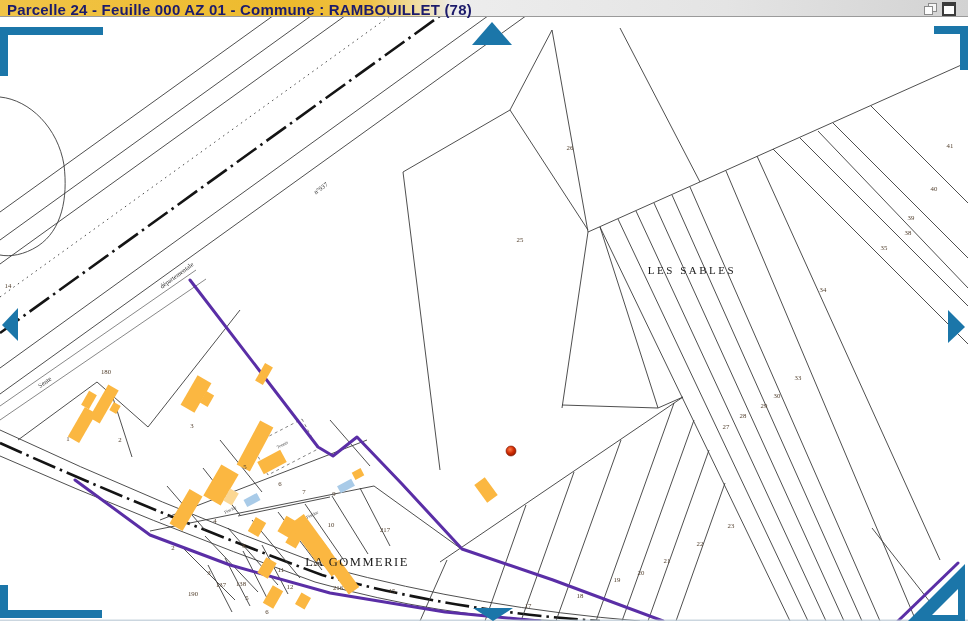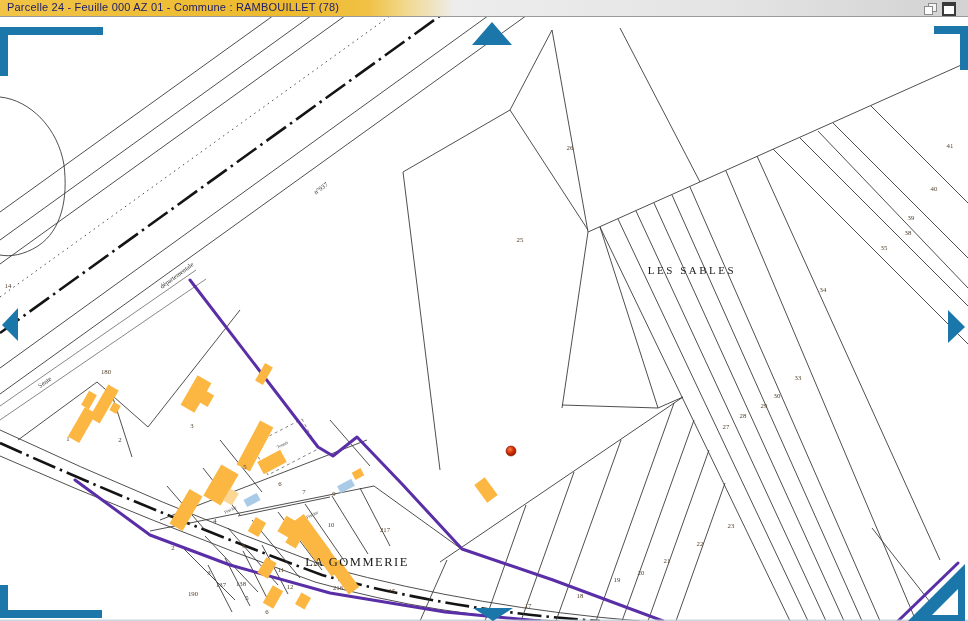--- a/index.html
+++ b/index.html
@@ -2,21 +2,21 @@
 <html><head>
 <meta charset="utf-8">
 <style>
   html,body{margin:0;padding:0;}
   body{width:968px;height:621px;position:relative;background:#ffffff;overflow:hidden;
        font-family:"Liberation Sans",sans-serif;}
   
   #titlebar{position:absolute;left:0;top:0;width:968px;height:17px;z-index:10;
     background:linear-gradient(to right,#f1c447 0%,#edba2c 30%,#f0c145 38%,#f1d98f 42%,#ededed 47%,#e4e4e4 75%,#d2d2d2 100%);
     border-bottom:1px solid #9a9a9a;box-sizing:border-box;}
-  #titlebar .title{position:absolute;left:7px;top:1px;font-size:11px;font-weight:normal;
+  #titlebar .title{position:absolute;left:7px;top:1px;font-size:15px;font-weight:bold;
     color:#1c1b6b;letter-spacing:0.2px;white-space:nowrap;}
   #winicons{position:absolute;right:12px;top:2px;height:13px;display:flex;gap:5px;align-items:center;}
   .ic-restore{position:relative;width:13px;height:12px;}
   .ic-restore .sq-back{position:absolute;left:4px;top:0;width:7px;height:7px;border:1px solid #8a8a8a;background:#f4f4f4;}
   .ic-restore .sq-front{position:absolute;left:0;top:3px;width:7px;height:7px;border:1px solid #8a8a8a;background:#fdfdfd;}
   .ic-max{width:10px;height:8px;border:2px solid #3a3a3a;border-top:4px solid #3a3a3a;background:#fdfdfd;}
   
   #map{position:absolute;left:0;top:0;}
   .t{stroke:#3b3b3b;stroke-width:0.9;fill:none;}
   .dd{stroke:#141414;stroke-width:2.6;fill:none;stroke-dasharray:24 5 2.5 5;}

